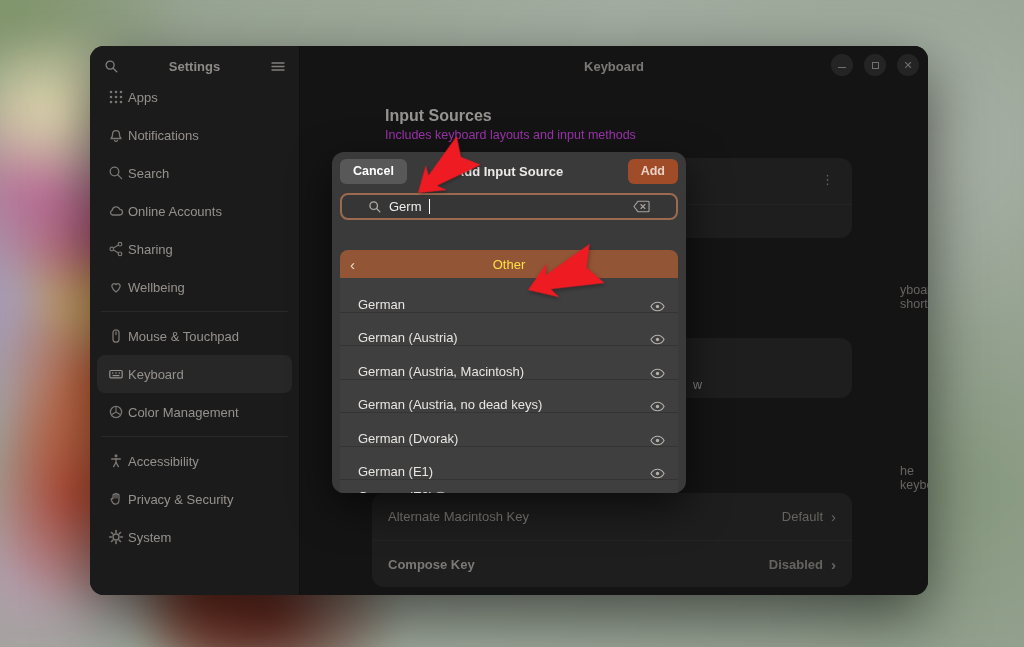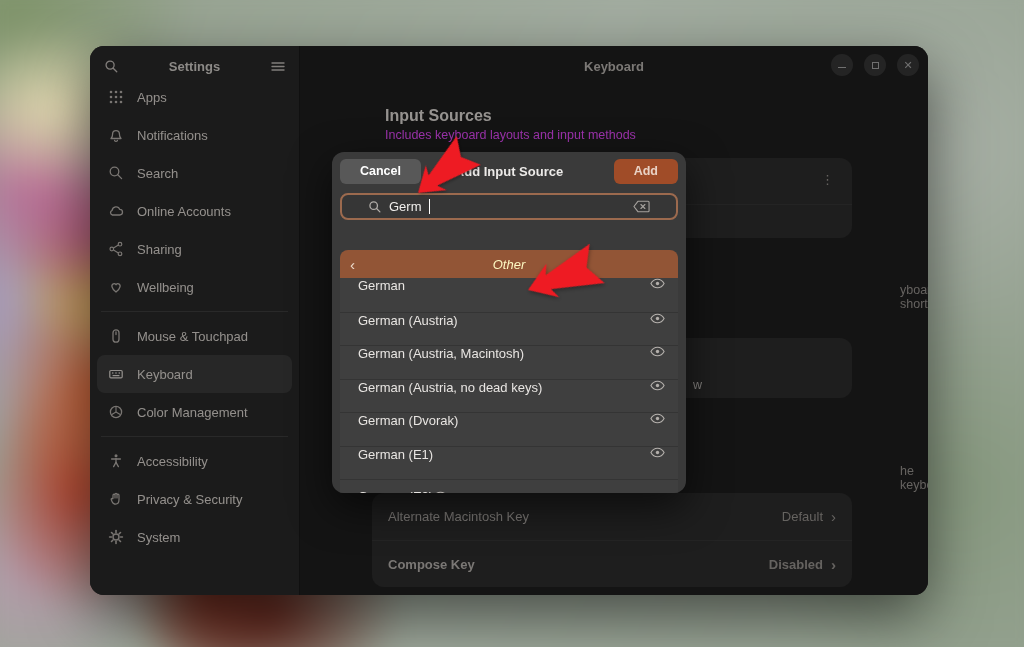--- a/index.html
+++ b/index.html
@@ -30,21 +30,21 @@
   .window { position:absolute; left:90px; top:46px; width:838px; height:549px;
     border-radius:14px; background:#1f1f1f; box-shadow:0 22px 60px rgba(0,0,0,.55);
     overflow:hidden; display:flex; }
 
   .sidebar { width:210px; height:100%; background:#262626; border-right:1px solid #171717;
     display:flex; flex-direction:column; }
   .sb-header { height:40px; flex:0 0 40px; display:flex; align-items:center; padding:16px 12px; }
   .sb-title { flex:1; text-align:center; font-size:13px; font-weight:bold; color:#c3bfbb; }
   .icon-btn { width:18px; height:18px; display:flex; align-items:center; justify-content:center; }
   .sb-list { flex:1; overflow:hidden; margin-top:-8px; padding:0 7px; }
-  .sb-item { height:38px; display:flex; align-items:center; gap:13px; padding:0 11px;
+  .sb-item { height:38px; display:flex; align-items:center; gap:4px; padding:0 11px;
     border-radius:8px; color:#ccc7c2; font-size:13px; }
   .sb-item.selected { background:rgba(255,255,255,.08); }
   .sb-item svg { flex:0 0 16px; }
   .sb-div { height:1px; background:#3a3a3a; margin:5px 4px; }
 
   .main { flex:1; position:relative; background:#1d1d1d; }
   .main-header { height:40px; display:flex; align-items:center; }
   .main-title { position:absolute; left:0; right:0; top:13px; text-align:center;
     font-size:13px; font-weight:bold; color:#aba7a3; }
   .win-controls { position:absolute; right:9px; top:8px; display:flex; gap:11px; }
@@ -70,35 +70,35 @@
   .dim { position:absolute; inset:0; background:rgba(0,0,0,.28); }
 
   
   .dialog { position:absolute; left:332px; top:152px; width:354px; height:341px;
     background:#3a3a3a; border-radius:12px; box-shadow:0 14px 40px rgba(0,0,0,.6);
     overflow:hidden; }
   .dlg-header { height:38px; display:flex; align-items:center; padding:0 8px; position:relative; }
   .dlg-title { position:absolute; left:0; right:0; text-align:center; font-size:13px;
     font-weight:bold; color:#eceae8; pointer-events:none; }
   .btn { height:25px; border:none; border-radius:6px; font-size:12.5px; font-weight:bold;
-    padding:0 20px; font-family:inherit; }
+    padding:0 13px; font-family:inherit; }
   .btn-cancel { background:#585858; color:#fff; }
   .btn-add { background:#a04c28; color:#e9d2c5; margin-left:auto; }
   .search { position:absolute; left:8px; top:41px; right:8px; height:27px; background:#363636;
     border:2px solid #9c6a4e; border-radius:8px; display:flex; align-items:center; padding:0 26px; gap:7px; }
   .search-text { font-size:13px; color:#f0eeec; }
   .caret { width:1px; height:15px; background:#fff; }
   .clear { margin-left:auto; }
 
   .dlg-list { position:absolute; left:8px; right:8px; top:98px; bottom:0;
     border-radius:8px 8px 0 0; overflow:hidden; }
   .grp-header { height:28px; background:#925536; display:flex; align-items:center; position:relative; }
   .grp-back { position:absolute; left:10px; color:#edddcd; font-size:15px; line-height:1; }
-  .grp-label { flex:1; text-align:center; font-size:13px; color:#fef9c3;font-style:italic; }
-  .drow { height:33.5px; background:#3f3f3f; display:flex; align-items:flex-start;
+  .grp-label { flex:1; text-align:center; font-size:13px; color:#fde047; }
+  .drow { height:33.5px; background:#3f3f3f; display:flex; align-items:flex-end;
     padding:0 13px 0 18px; font-size:13px; color:#e8e5e2;gap:6px; }
   .drow + .drow { border-top:1px solid #343434; }
   .drow .eye { margin-left:auto; }
   .drow-partial { height:14.5px; overflow:hidden; border-top:1px solid #343434; }
   .drow-partial .inner { height:33.5px; background:#3f3f3f; display:flex; align-items:center;
     padding:0 13px 0 18px; font-size:13px; color:#e8e5e2; }
 
   .arrows { position:absolute; inset:0; pointer-events:none; }
   .arrows polygon { filter:drop-shadow(0 2px 2px rgba(0,0,0,.35)); }
 

